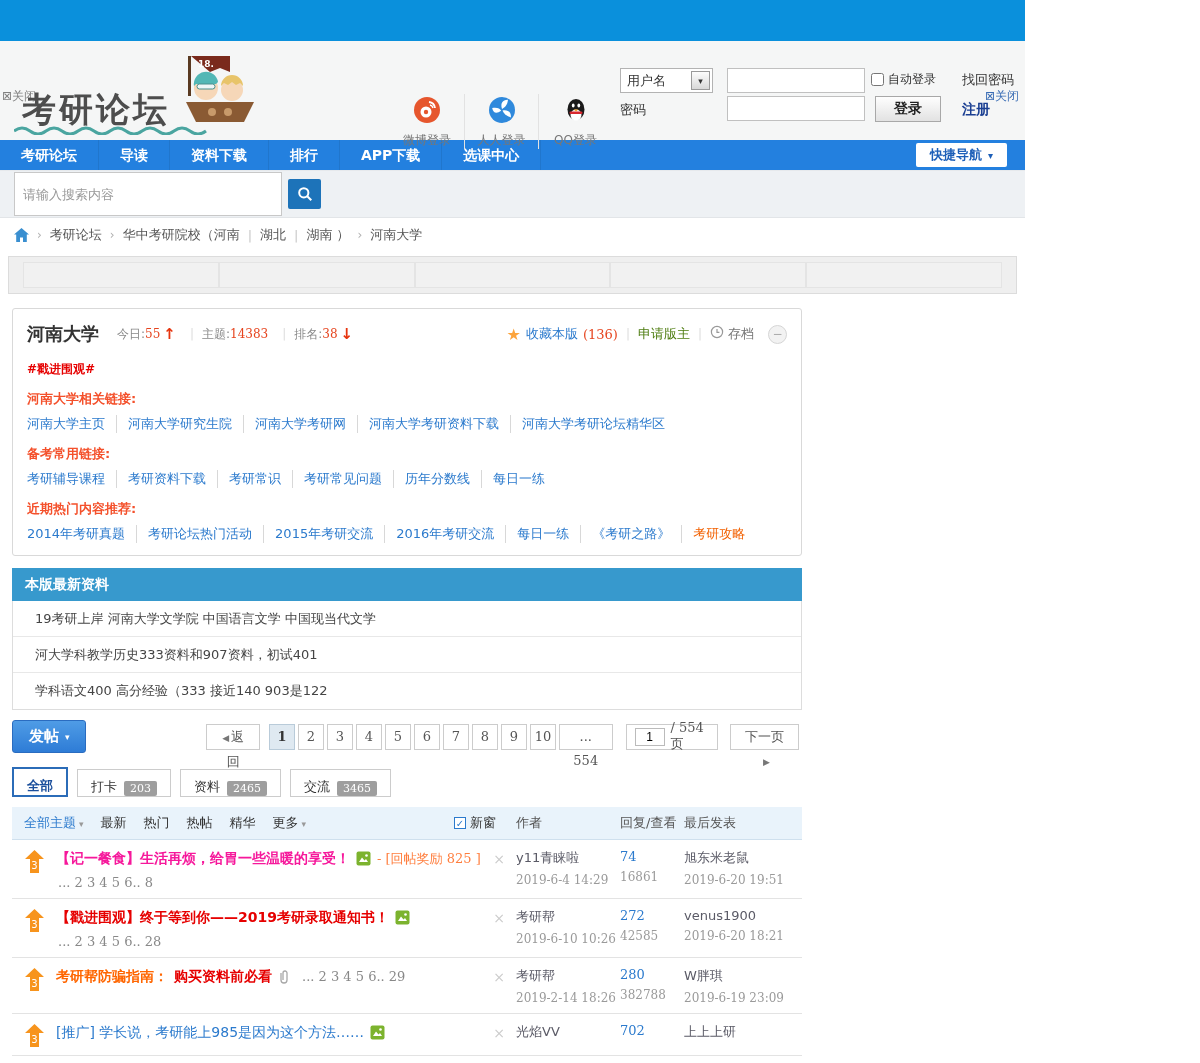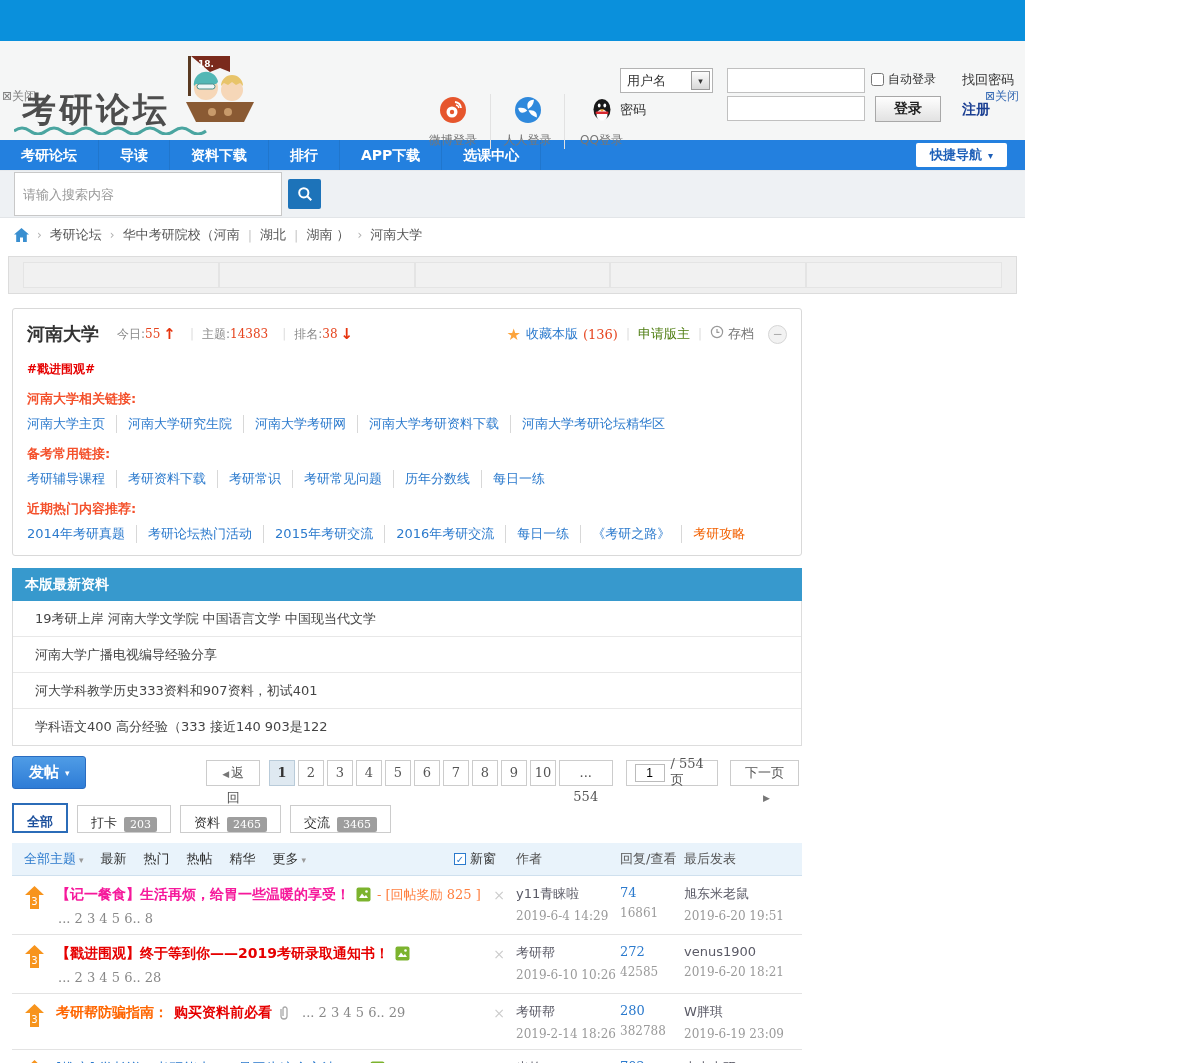--- a/index.html
+++ b/index.html
@@ -10,21 +10,21 @@
 
   
   .topbar { height:41px; background:#0a90dc; }
 
   
   .header { position:relative; height:99px; background:#f5f6f6; }
   .close-left { position:absolute; left:2px; top:47px; font-size:12px; color:#808080; cursor:pointer; }
   .logo-text { position:absolute; left:22px; top:46px; font-size:34px; font-weight:bold; color:#4d4d4d; letter-spacing:3px; }
   .logo-art { position:absolute; left:168px; top:13px; }
   .logo-wave { position:absolute; left:14px; top:82px; }
-  .login-options { position:absolute; left:416px; top:53px; display:flex; }
+  .login-options { position:absolute; left:390px; top:53px; display:flex; }
   .login-option { width:74px; text-align:center; cursor:pointer; }
   .login-option + .login-option { border-left:1px solid #e2e2e2; }
   .login-option .ic { height:32px; display:flex; align-items:center; justify-content:center; }
   .login-option .lb { margin-top:6px; font-size:12px; color:#777; }
   .uname-select { position:absolute; left:620px; top:27px; width:93px; height:25px; background:#fff; border:1px solid #b3b3b3; font-size:13px; color:#333; display:flex; align-items:center; padding-left:6px; cursor:pointer; }
   .uname-select .dd { position:absolute; right:2px; top:2px; width:19px; height:19px; background:linear-gradient(#fdfdfd,#d8d8d8); border:1px solid #9a9a9a; font-size:9px; color:#333; display:flex; align-items:center; justify-content:center; }
   .inp1 { position:absolute; left:727px; top:27px; width:138px; height:25px; border:1px solid #c0c0c0; background:#fff; padding:0 5px; font-size:13px; }
   .inp2 { position:absolute; left:727px; top:55px; width:138px; height:25px; border:1px solid #c0c0c0; background:#fff; padding:0 5px; font-size:13px; }
   .autologin { position:absolute; left:871px; top:30px; display:flex; align-items:center; font-size:12px; color:#333; }
   .autologin input { width:13px; height:13px; margin-right:4px; }
@@ -339,21 +339,20 @@
         <span class="plink">每日一练</span>
         <span class="plink">《考研之路》</span>
         <span class="plink orange">考研攻略</span>
       </div>
     </div>
 
     <div class="latest">
       <div class="latest-head">本版最新资料</div>
       <div class="latest-body">
         <div class="latest-item">19考研上岸 河南大学文学院 中国语言文学 中国现当代文学</div>
-        <div class="latest-item">河南大学广播电视编导经验分享</div>
         <div class="latest-item">河大学科教学历史333资料和907资料，初试401</div>
         <div class="latest-item">学科语文400  高分经验（333 接近140 903是122</div>
       </div>
     </div>
 
     <div class="pager-row">
       <div class="post-btn">
           <span>发帖</span>
           <span class="ca">▾</span>
         </div>

